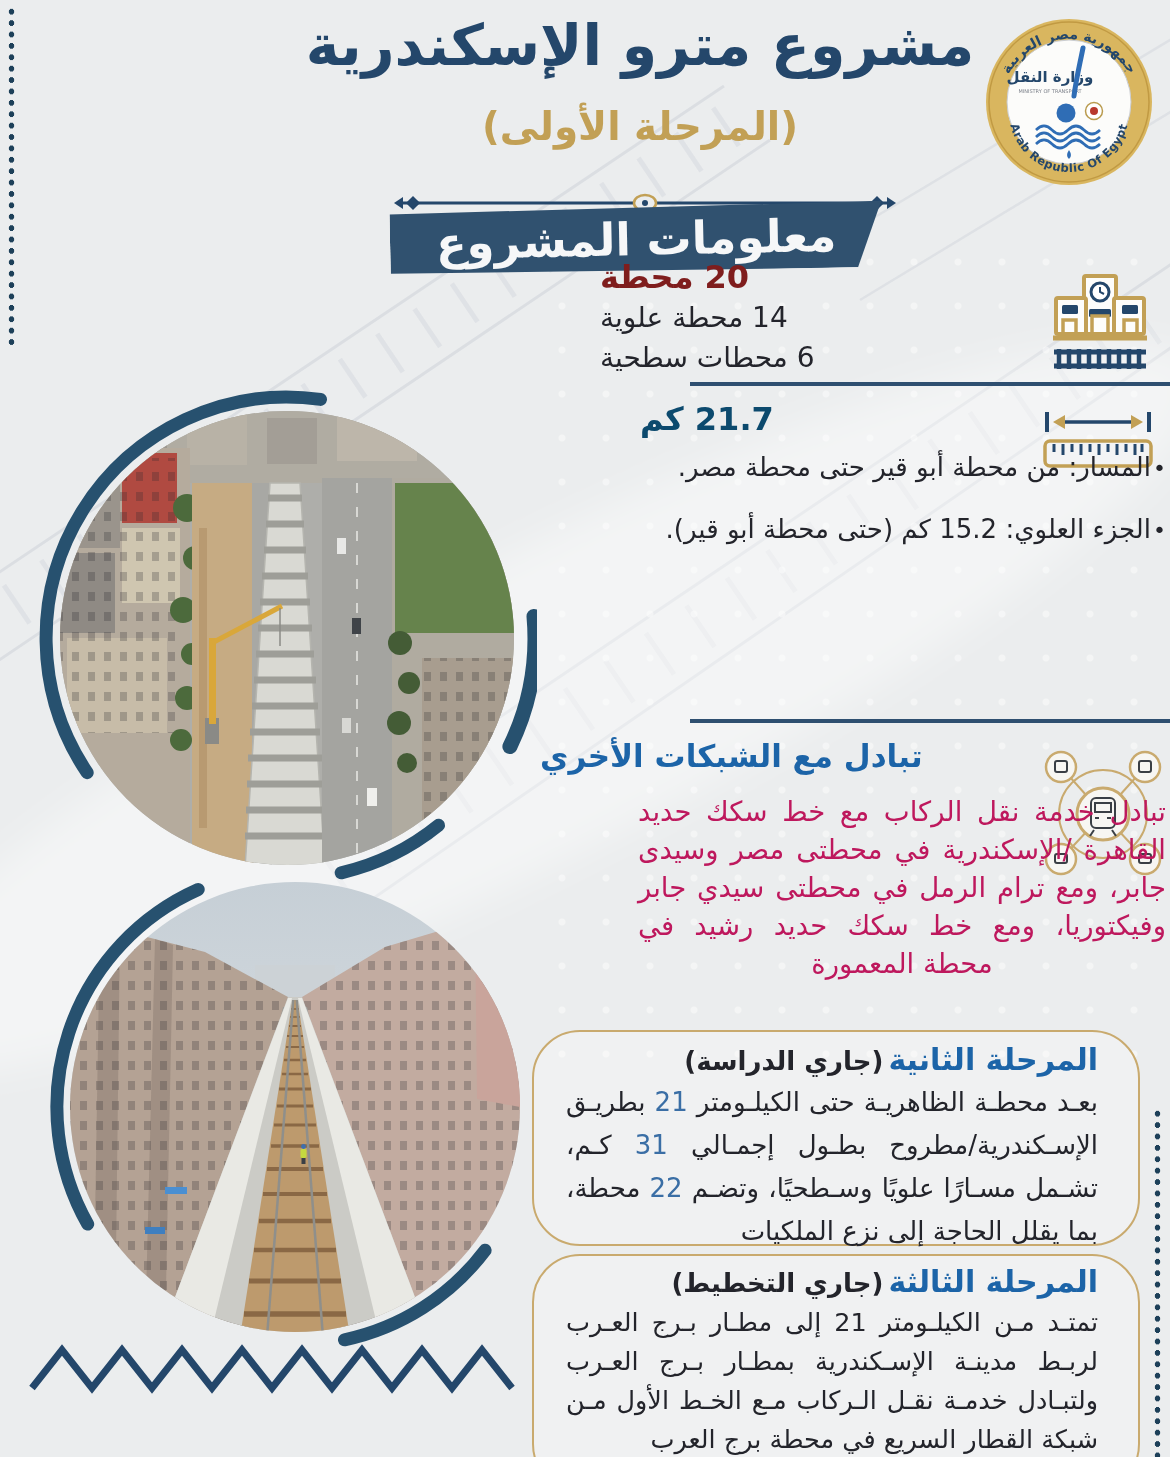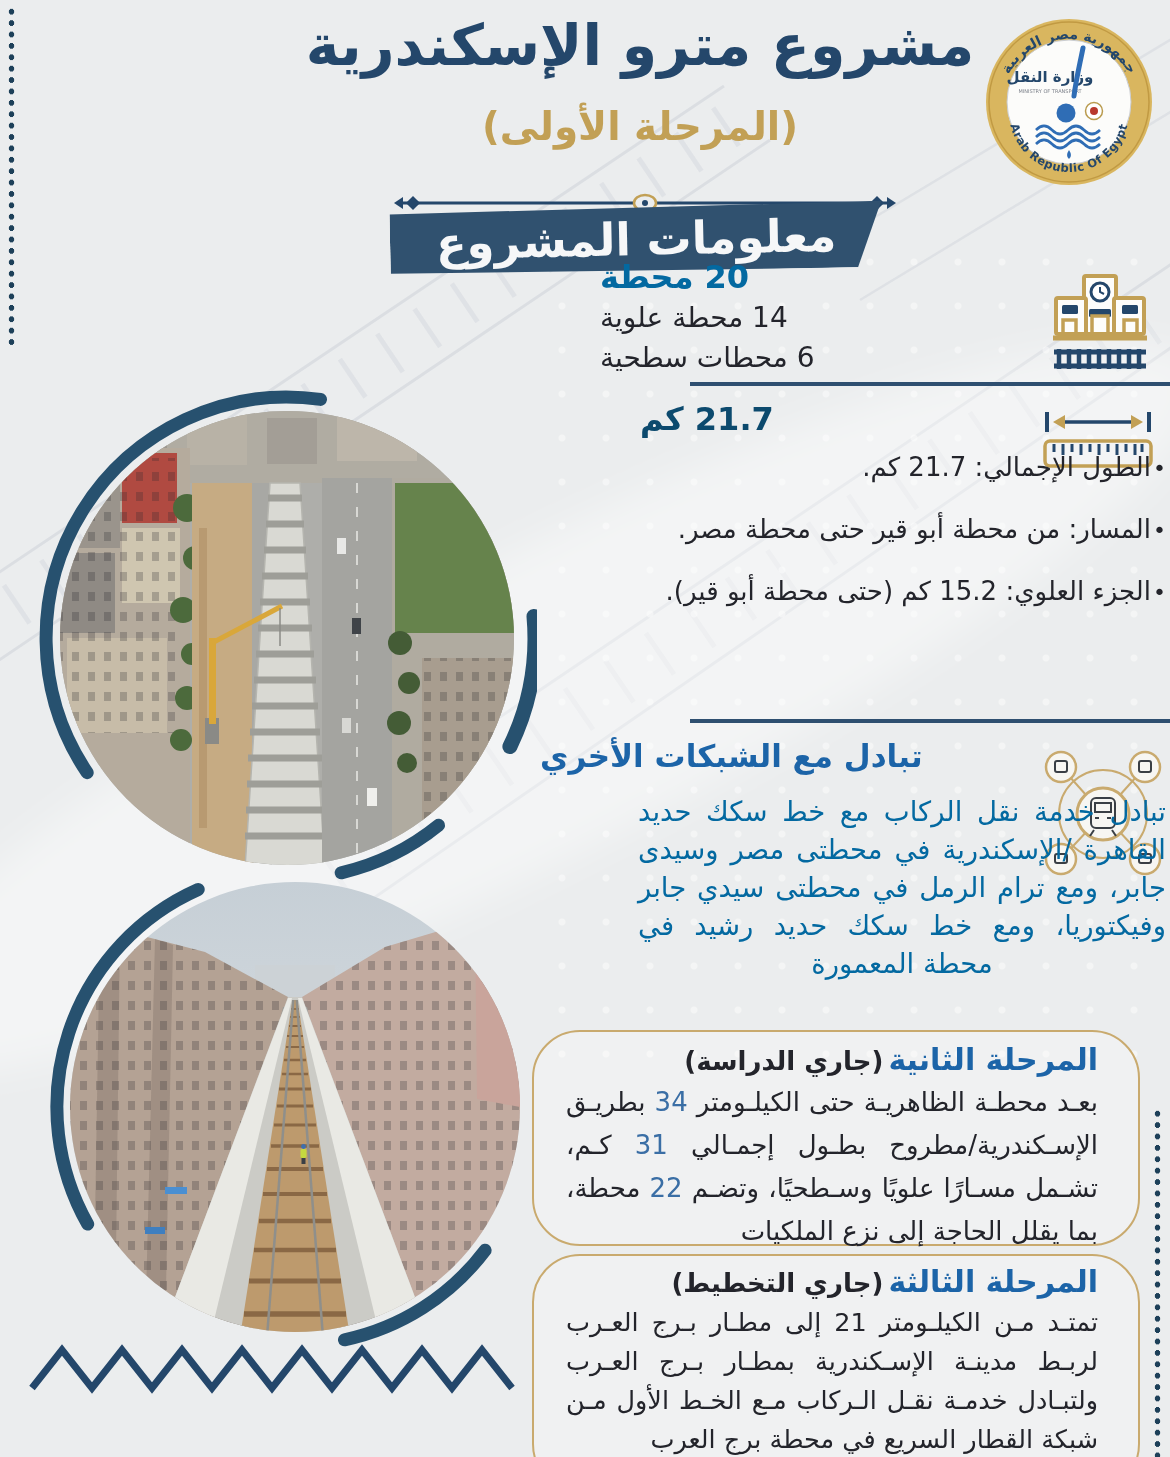--- a/index.html
+++ b/index.html
@@ -41,21 +41,21 @@
     left:390px;top:206px;width:492px;height:66px;z-index:3;
     background:#30516f;
     clip-path:polygon(0 5%,100% 0,95% 100%,0 95%);
     transform:rotate(-1.2deg);
     display:flex;align-items:center;justify-content:center;
   }
   .banner span{color:#f6f7f8;font-size:45px;font-weight:bold;direction:rtl;}
   .logo{left:984px;top:16px;z-index:4;}
   
   .stats{left:600px;top:256px;width:442px;z-index:3;direction:rtl;text-align:left;}
-  .stats .total{font-size:32px;font-weight:bold;color:#0369a1;line-height:42px;}
+  .stats .total{font-size:32px;font-weight:bold;color:#7f1d1d;line-height:42px;}
   .stats .row{font-size:28px;color:#23242b;line-height:40px;}
   .station-icon-wrap{left:1052px;top:272px;z-index:3;}
   .hline{height:3.5px;background:#2e4f70;z-index:3;}
   .hline.one{left:690px;top:382px;width:480px;}
   .hline.two{left:690px;top:719px;width:480px;}
   .len-heading{
     left:640px;top:400px;width:395px;z-index:3;direction:rtl;text-align:left;
     font-size:32px;font-weight:bold;color:#0c4a6e;
   }
   .ruler-icon-wrap{left:1042px;top:408px;z-index:3;}
@@ -65,21 +65,21 @@
     text-align:justify;text-align-last:right;
   }
   .bullets li::before{content:"•";font-size:22px;margin-left:2px;color:#23242b;}
   .ix-heading{
     left:540px;top:738px;width:495px;z-index:3;direction:rtl;text-align:left;
     font-size:31px;font-weight:bold;color:#1c64a8;
   }
   .network-icon-wrap{left:1044px;top:748px;z-index:3;}
   .ix-body{
     left:638px;top:792px;width:528px;z-index:3;direction:rtl;
-    font-size:27.5px;color:#0369a1;line-height:38px;
+    font-size:27.5px;color:#be185d;line-height:38px;
     text-align:justify;text-align-last:center;
   }
   
   .phase-box{
     z-index:3;border:2.5px solid #c9aa6e;border-radius:48px;
     background:rgba(255,255,255,.25);
     box-sizing:border-box;padding:10px 40px 8px 32px;direction:rtl;
   }
   .phase-box.two{left:532px;top:1030px;width:608px;height:216px;}
   .phase-box.three{left:532px;top:1254px;width:608px;height:238px;padding-top:8px;}
@@ -225,21 +225,20 @@
         <line x1="57" y1="36" x2="57" y2="47"></line>
       <line x1="66" y1="36" x2="66" y2="44"></line>
         <line x1="75" y1="36" x2="75" y2="47"></line>
       <line x1="84" y1="36" x2="84" y2="44"></line>
         <line x1="93" y1="36" x2="93" y2="47"></line>
       <line x1="100" y1="36" x2="100" y2="44"></line>
     </g>
   </svg>
 
   <ul class="abs bullets">
-    <li>الطول الإجمالي: 21.7 كم.</li>
     <li>المسار: من محطة أبو قير حتى محطة مصر.</li>
     <li>الجزء العلوي: 15.2 كم (حتى محطة أبو قير).</li>
   </ul>
 
   <div class="abs hline two"></div>
 
   <div class="abs ix-heading">تبادل مع الشبكات الأخري</div>
 
   <svg class="abs network-icon-wrap" width="118" height="130" viewBox="0 0 118 130">
     <circle cx="59" cy="66" r="44" fill="none" stroke="#c9aa6e" stroke-width="2"></circle>
@@ -269,21 +268,21 @@
     </g>
   </svg>
 
   <div class="abs ix-body">تبادل خدمة نقل الركاب مع خط سكك حديد القاهرة /الإسكندرية في محطتى مصر وسيدى جابر، ومع ترام الرمل في محطتى سيدي جابر وفيكتوريا، ومع خط سكك حديد رشيد في محطة المعمورة</div>
 
   <div class="abs phase-box two">
     <div class="phase-head">
       <span class="ttl">المرحلة الثانية</span>
       <span class="sts">(جاري الدراسة)</span>
     </div>
-    <div class="phase-body"><span>بعـد محطـة الظاهريـة حتى الكيلـومتر </span><span class="hl">34</span><span> بطريـق الإسـكندرية/مطروح بطـول إجمـالي </span><span class="hl">31</span><span> كـم، تشـمل مسـارًا علويًا وسـطحيًا، وتضـم </span><span class="hl">22</span><span> محطة، بما يقلل الحاجة إلى نزع الملكيات</span></div>
+    <div class="phase-body"><span>بعـد محطـة الظاهريـة حتى الكيلـومتر </span><span class="hl">21</span><span> بطريـق الإسـكندرية/مطروح بطـول إجمـالي </span><span class="hl">31</span><span> كـم، تشـمل مسـارًا علويًا وسـطحيًا، وتضـم </span><span class="hl">22</span><span> محطة، بما يقلل الحاجة إلى نزع الملكيات</span></div>
   </div>
 
   <div class="abs phase-box three">
     <div class="phase-head">
       <span class="ttl">المرحلة الثالثة</span>
       <span class="sts">(جاري التخطيط)</span>
     </div>
     <div class="phase-body">تمتـد مـن الكيلـومتر 21 إلى مطـار بـرج العـرب لربـط مدينـة الإسـكندرية بمطـار بـرج العـرب ولتبـادل خدمـة نقـل الـركاب مـع الخـط الأول مـن شبكة القطار السريع في محطة برج العرب</div>
   </div>
 

